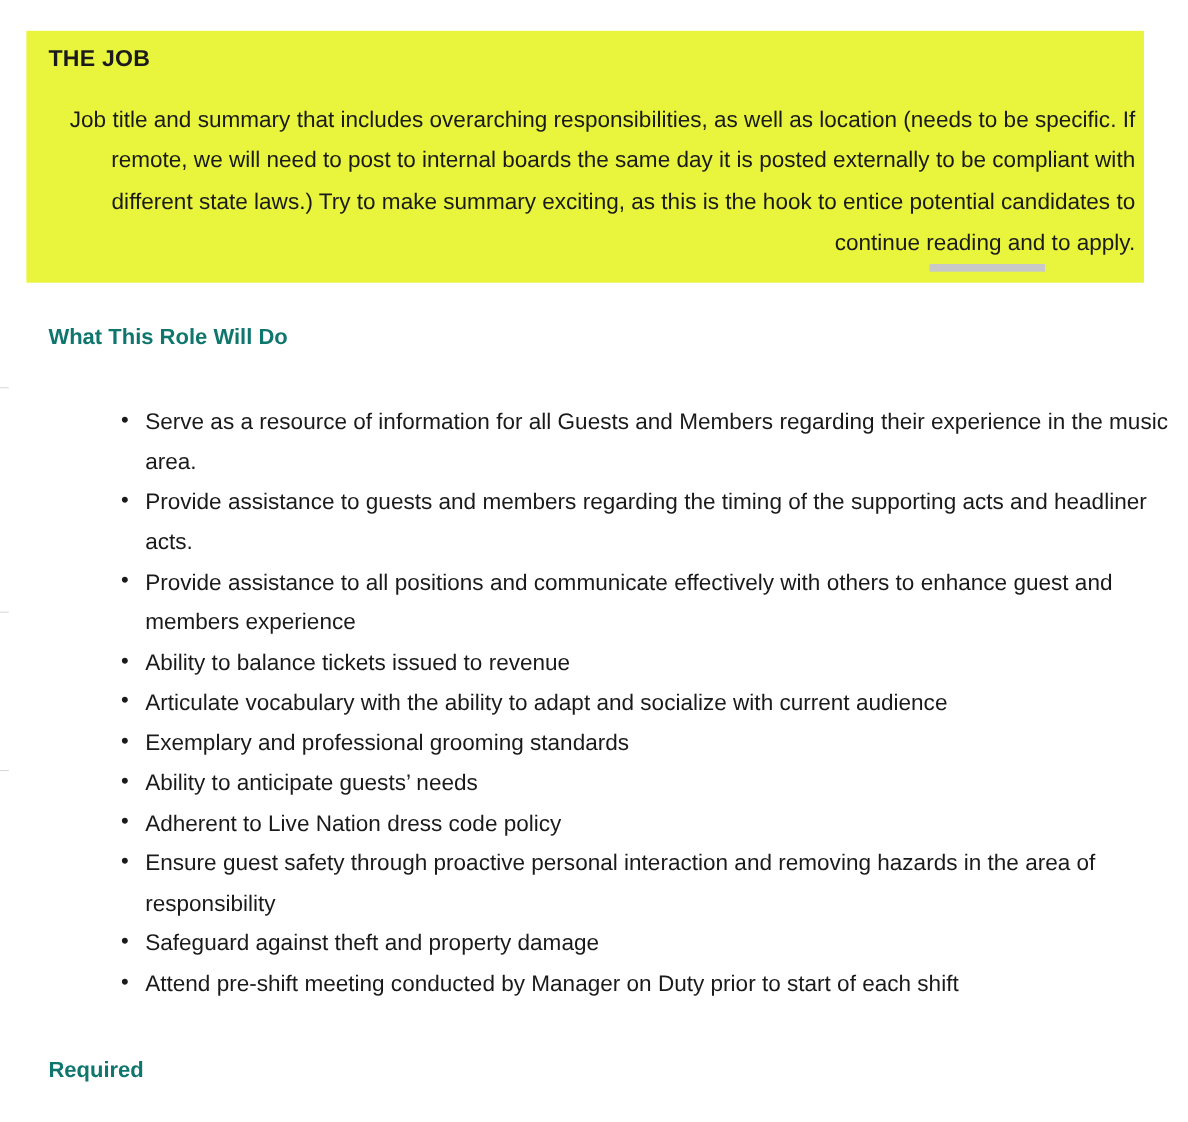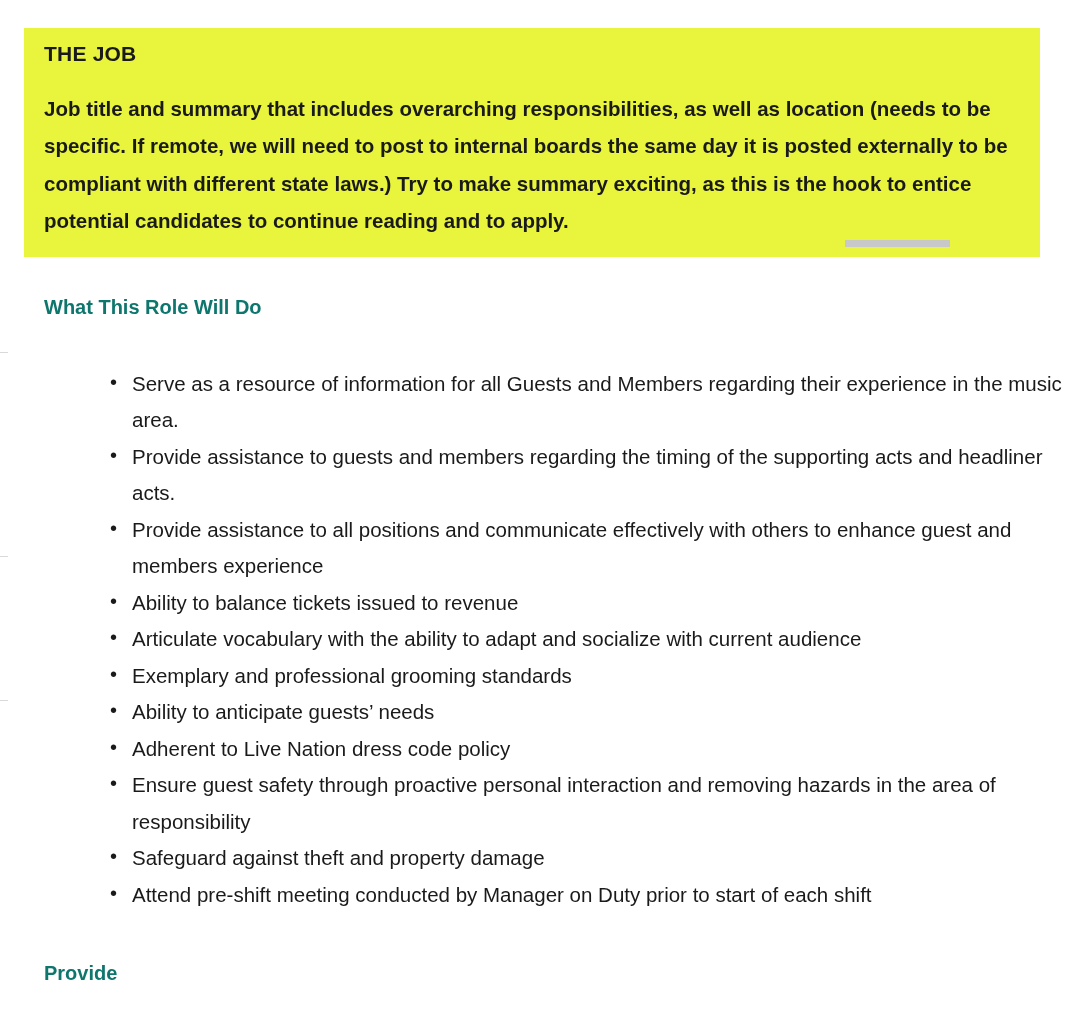--- a/index.html
+++ b/index.html
@@ -44,21 +44,22 @@
     font-weight: bold;
     letter-spacing: 0.2px;
     margin: 0 0 24px 20px;
     color: #1a1a1a;
   }
   .hl-body {
     font-size: 20.5px;
     line-height: 1.82;
     margin: 0 8px 0 20px;
     color: #1a1a1a;
-    font-weight: 700;
+    font-weight: 400;
+    text-align: right;
   }
   .gray-bar {
     position: absolute;
     left: 845px;
     top: 240px;
     width: 105px;
     height: 7px;
     background: #c8c8c8;
   }
   .section-heading {
@@ -122,15 +123,15 @@
     <li>Ability to balance tickets issued to revenue</li>
     <li>Articulate vocabulary with the ability to adapt and socialize with current audience</li>
     <li>Exemplary and professional grooming standards</li>
     <li>Ability to anticipate guests’ needs</li>
     <li>Adherent to Live Nation dress code policy</li>
     <li>Ensure guest safety through proactive personal interaction and removing hazards in the area of responsibility</li>
     <li>Safeguard against theft and property damage</li>
     <li>Attend pre-shift meeting conducted by Manager on Duty prior to start of each shift</li>
   </ul>
 
-  <div class="section-heading" id="required-heading">Provide</div>
+  <div class="section-heading" id="required-heading">Required</div>
 
 </div>
 
 </body></html>

